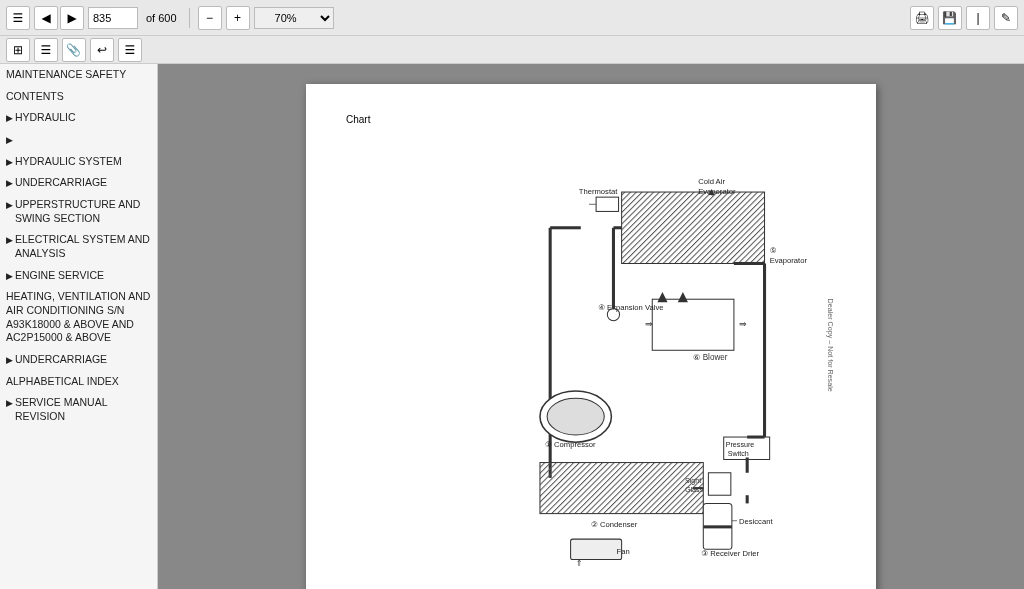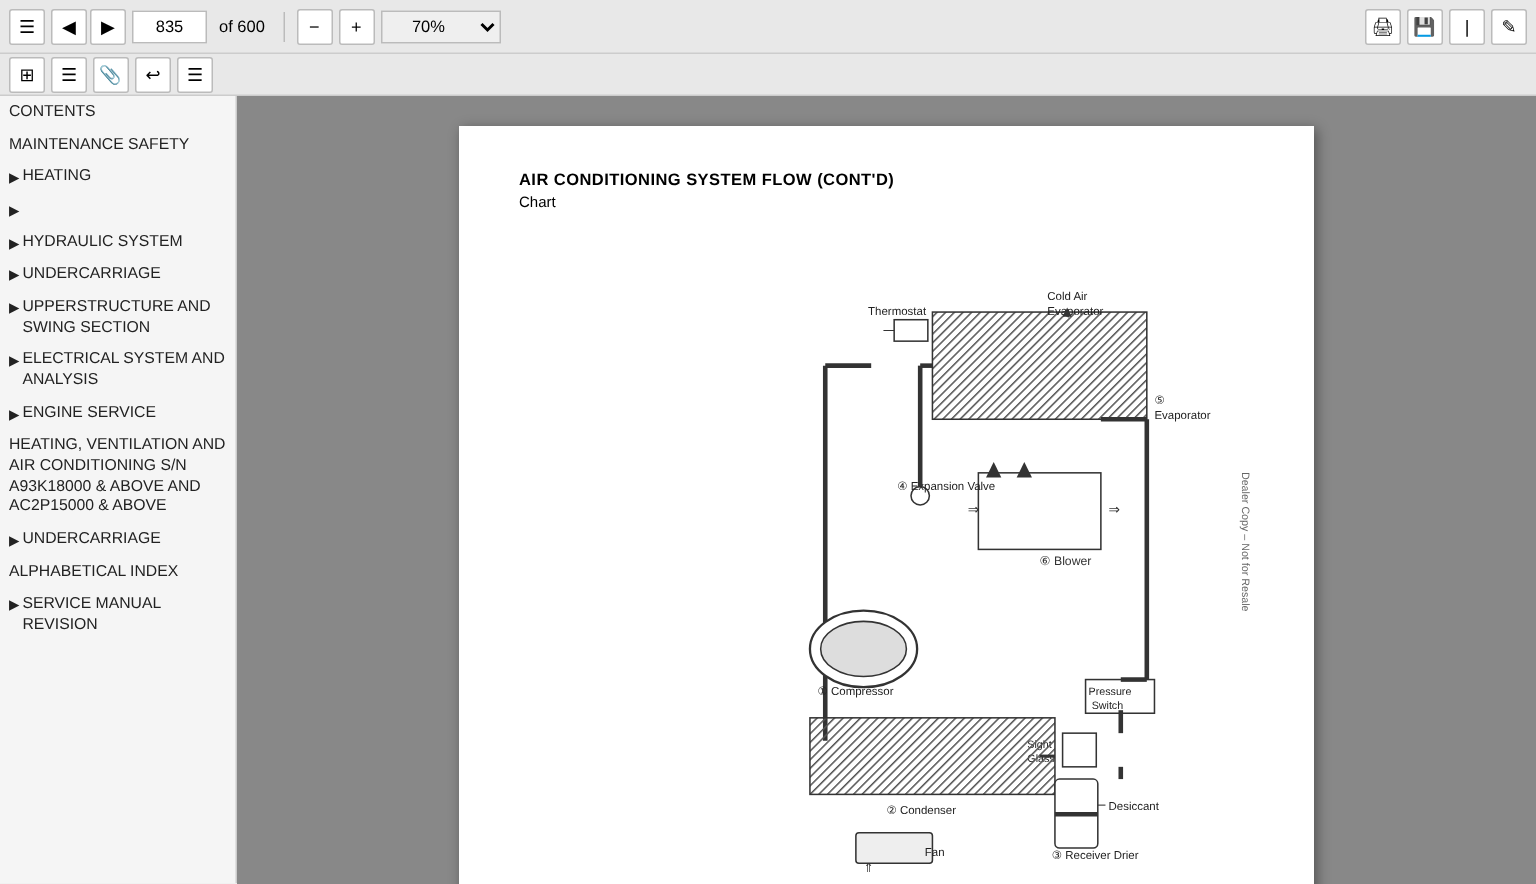--- a/index.html
+++ b/index.html
@@ -24,21 +24,21 @@
       display: flex; align-items: center; justify-content: center;
       font-size: 12px;
       border-radius: 2px;
     }
     .toolbar-nav {
       display: flex; align-items: center; gap: 2px;
     }
     .page-input {
       width: 50px; height: 22px;
       border: 1px solid #bbb;
-      text-align: center;
+      text-align: left;
       font-size: 11px;
       padding: 0 4px;
     }
     .page-total { font-size: 11px; margin: 0 4px; }
     .toolbar-sep { width: 1px; height: 20px; background: #bbb; margin: 0 4px; }
     .zoom-select {
       width: 80px; height: 22px;
       border: 1px solid #bbb;
       font-size: 11px;
       padding: 0 16px;
@@ -179,25 +179,25 @@
   <button class="toolbar-btn">⊞</button>
   <button class="toolbar-btn">☰</button>
   <button class="toolbar-btn">📎</button>
   <button class="toolbar-btn">↩</button>
   <button class="toolbar-btn">☰</button>
 </div>
 
 <div class="main">
 
   <div class="sidebar">
+    <div class="sidebar-item top-level">MAINTENANCE SAFETY</div>
     <div class="sidebar-item top-level">CONTENTS</div>
-    <div class="sidebar-item top-level">MAINTENANCE SAFETY</div>
-    <div class="sidebar-item has-arrow top-level">
-      <span class="arrow">▶</span>
-      <span>HEATING</span>
+    <div class="sidebar-item has-arrow top-level">
+      <span class="arrow">▶</span>
+      <span>HYDRAULIC</span>
     </div>
     <div class="sidebar-item has-arrow top-level">
       <span class="arrow">▶</span>
     </div>
     <div class="sidebar-item has-arrow top-level">
       <span class="arrow">▶</span>
       <span>HYDRAULIC SYSTEM</span>
     </div>
     <div class="sidebar-item has-arrow top-level">
       <span class="arrow">▶</span>
@@ -222,21 +222,20 @@
     </div>
     <div class="sidebar-item top-level">ALPHABETICAL INDEX</div>
     <div class="sidebar-item has-arrow top-level">
       <span class="arrow">▶</span>
       <span>SERVICE MANUAL REVISION</span>
     </div>
   </div>
 
   <div class="content">
     <div class="page">
-      <div class="page-title">AIR CONDITIONING SYSTEM FLOW (CONT'D)</div>
       <div class="page-subtitle">Chart</div>
 
       <div class="diagram">
         <svg viewBox="0 0 480 430" xmlns="http://www.w3.org/2000/svg" style="width:100%;height:auto;">
 
           <text x="472" y="200" font-size="7" fill="#666" transform="rotate(90,472,200)" text-anchor="middle">Dealer Copy – Not for Resale</text>
 
           <rect x="270" y="50" width="140" height="70" fill="url(#hatch-dense)" stroke="#333" stroke-width="1"></rect>
 
           <text x="415" y="110" font-size="7.5" fill="#222">⑤</text>

